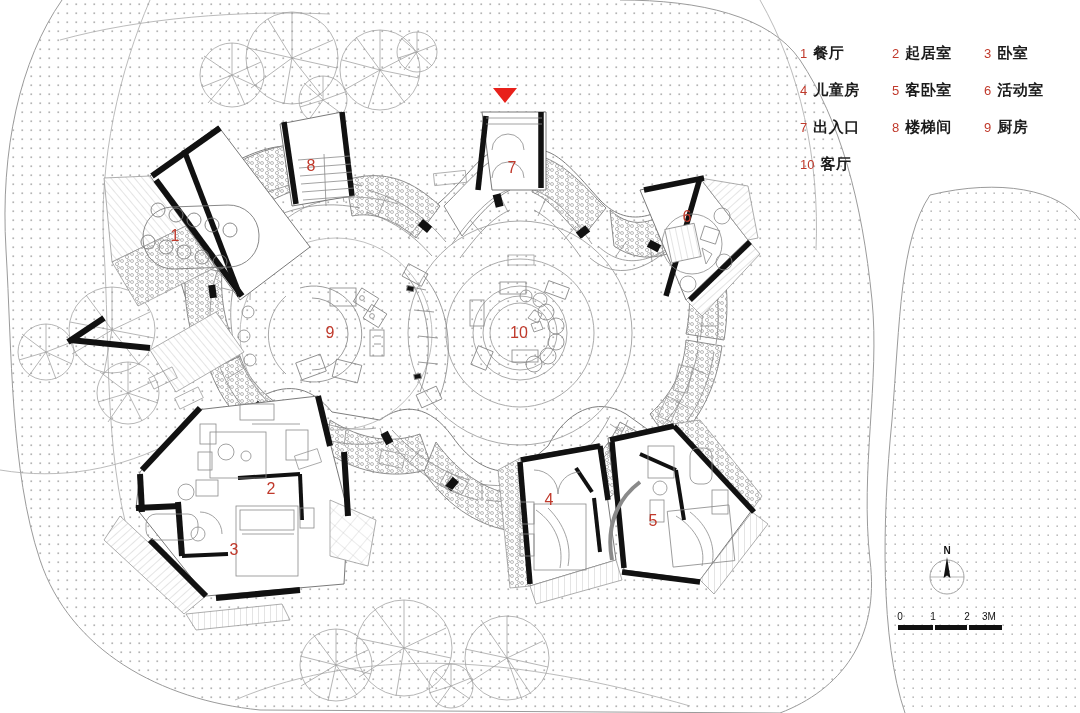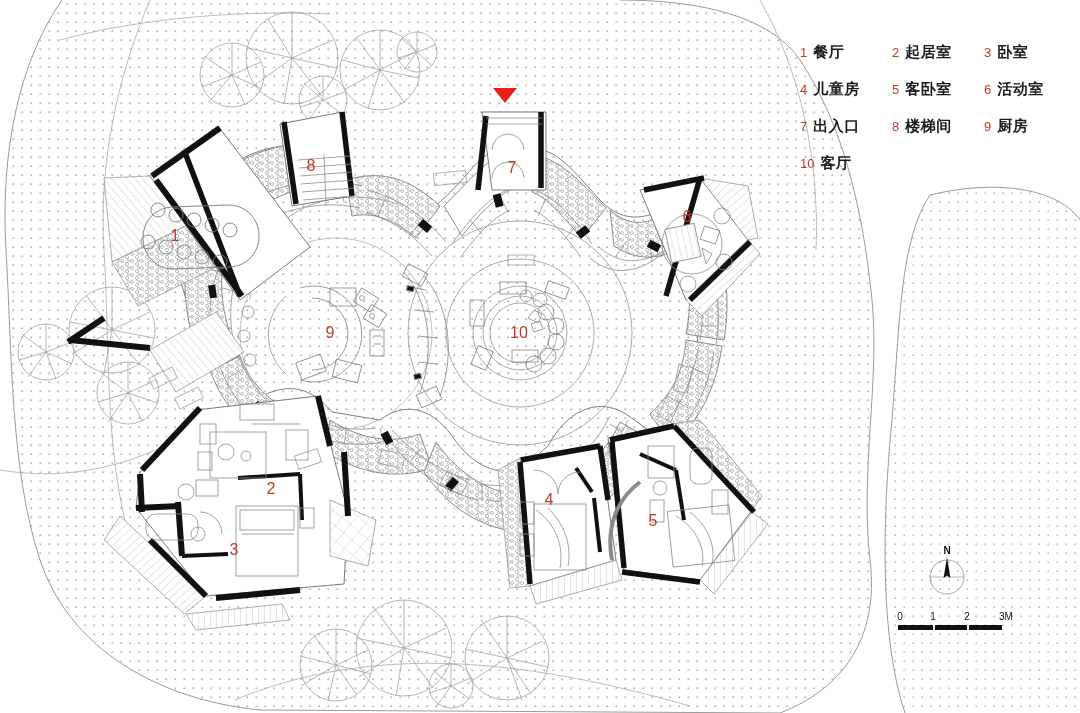--- a/index.html
+++ b/index.html
@@ -16,21 +16,21 @@
     display:grid;grid-template-columns:92px 92px 88px;
     row-gap:22px;column-gap:0px;
   }
   .legend-entry{display:flex;align-items:baseline;gap:6px;white-space:nowrap;}
   .legend-num{
     color:#c0392b;font-size:13px;line-height:1;
     font-family:"Liberation Sans",sans-serif;
   }
   .legend-label{
     color:#1b1b1b;font-size:15px;line-height:1;font-weight:700;
-    font-family:Liberation Mono, monospace;letter-spacing:.5px;
+    font-family:Liberation Serif, serif;letter-spacing:.5px;
   }
 
   
   .room-num{
     position:absolute;color:#c0392b;font-size:16px;line-height:1;
     font-family:"Liberation Sans",sans-serif;
     transform:translate(-50%,-50%);pointer-events:none;
   }
 
   
@@ -633,19 +633,19 @@
       <circle cx="21" cy="29" r="17" fill="none" stroke="#9a9a9a" stroke-width=".9"></circle>
       <line x1="4" y1="29" x2="38" y2="29" stroke="#9a9a9a" stroke-width=".7"></line>
       <polygon points="21,9 24.4,30 21,27.5 17.6,30" fill="#111"></polygon>
     </svg>
   </div>
 
   <div id="scalebar">
     <span class="scale-tick" style="left:2px">0</span>
     <span class="scale-tick" style="left:35px">1</span>
     <span class="scale-tick" style="left:69px">2</span>
-    <span class="scale-tick" style="left:108px">3M</span>
+    <span class="scale-tick" style="left:91px">3M</span>
     <div class="bar"></div>
     <div class="seg" style="left:35px;width:1.5px"></div>
     <div class="seg" style="left:69px;width:1.5px"></div>
   </div>
 
 </div>
 
 </body></html>

